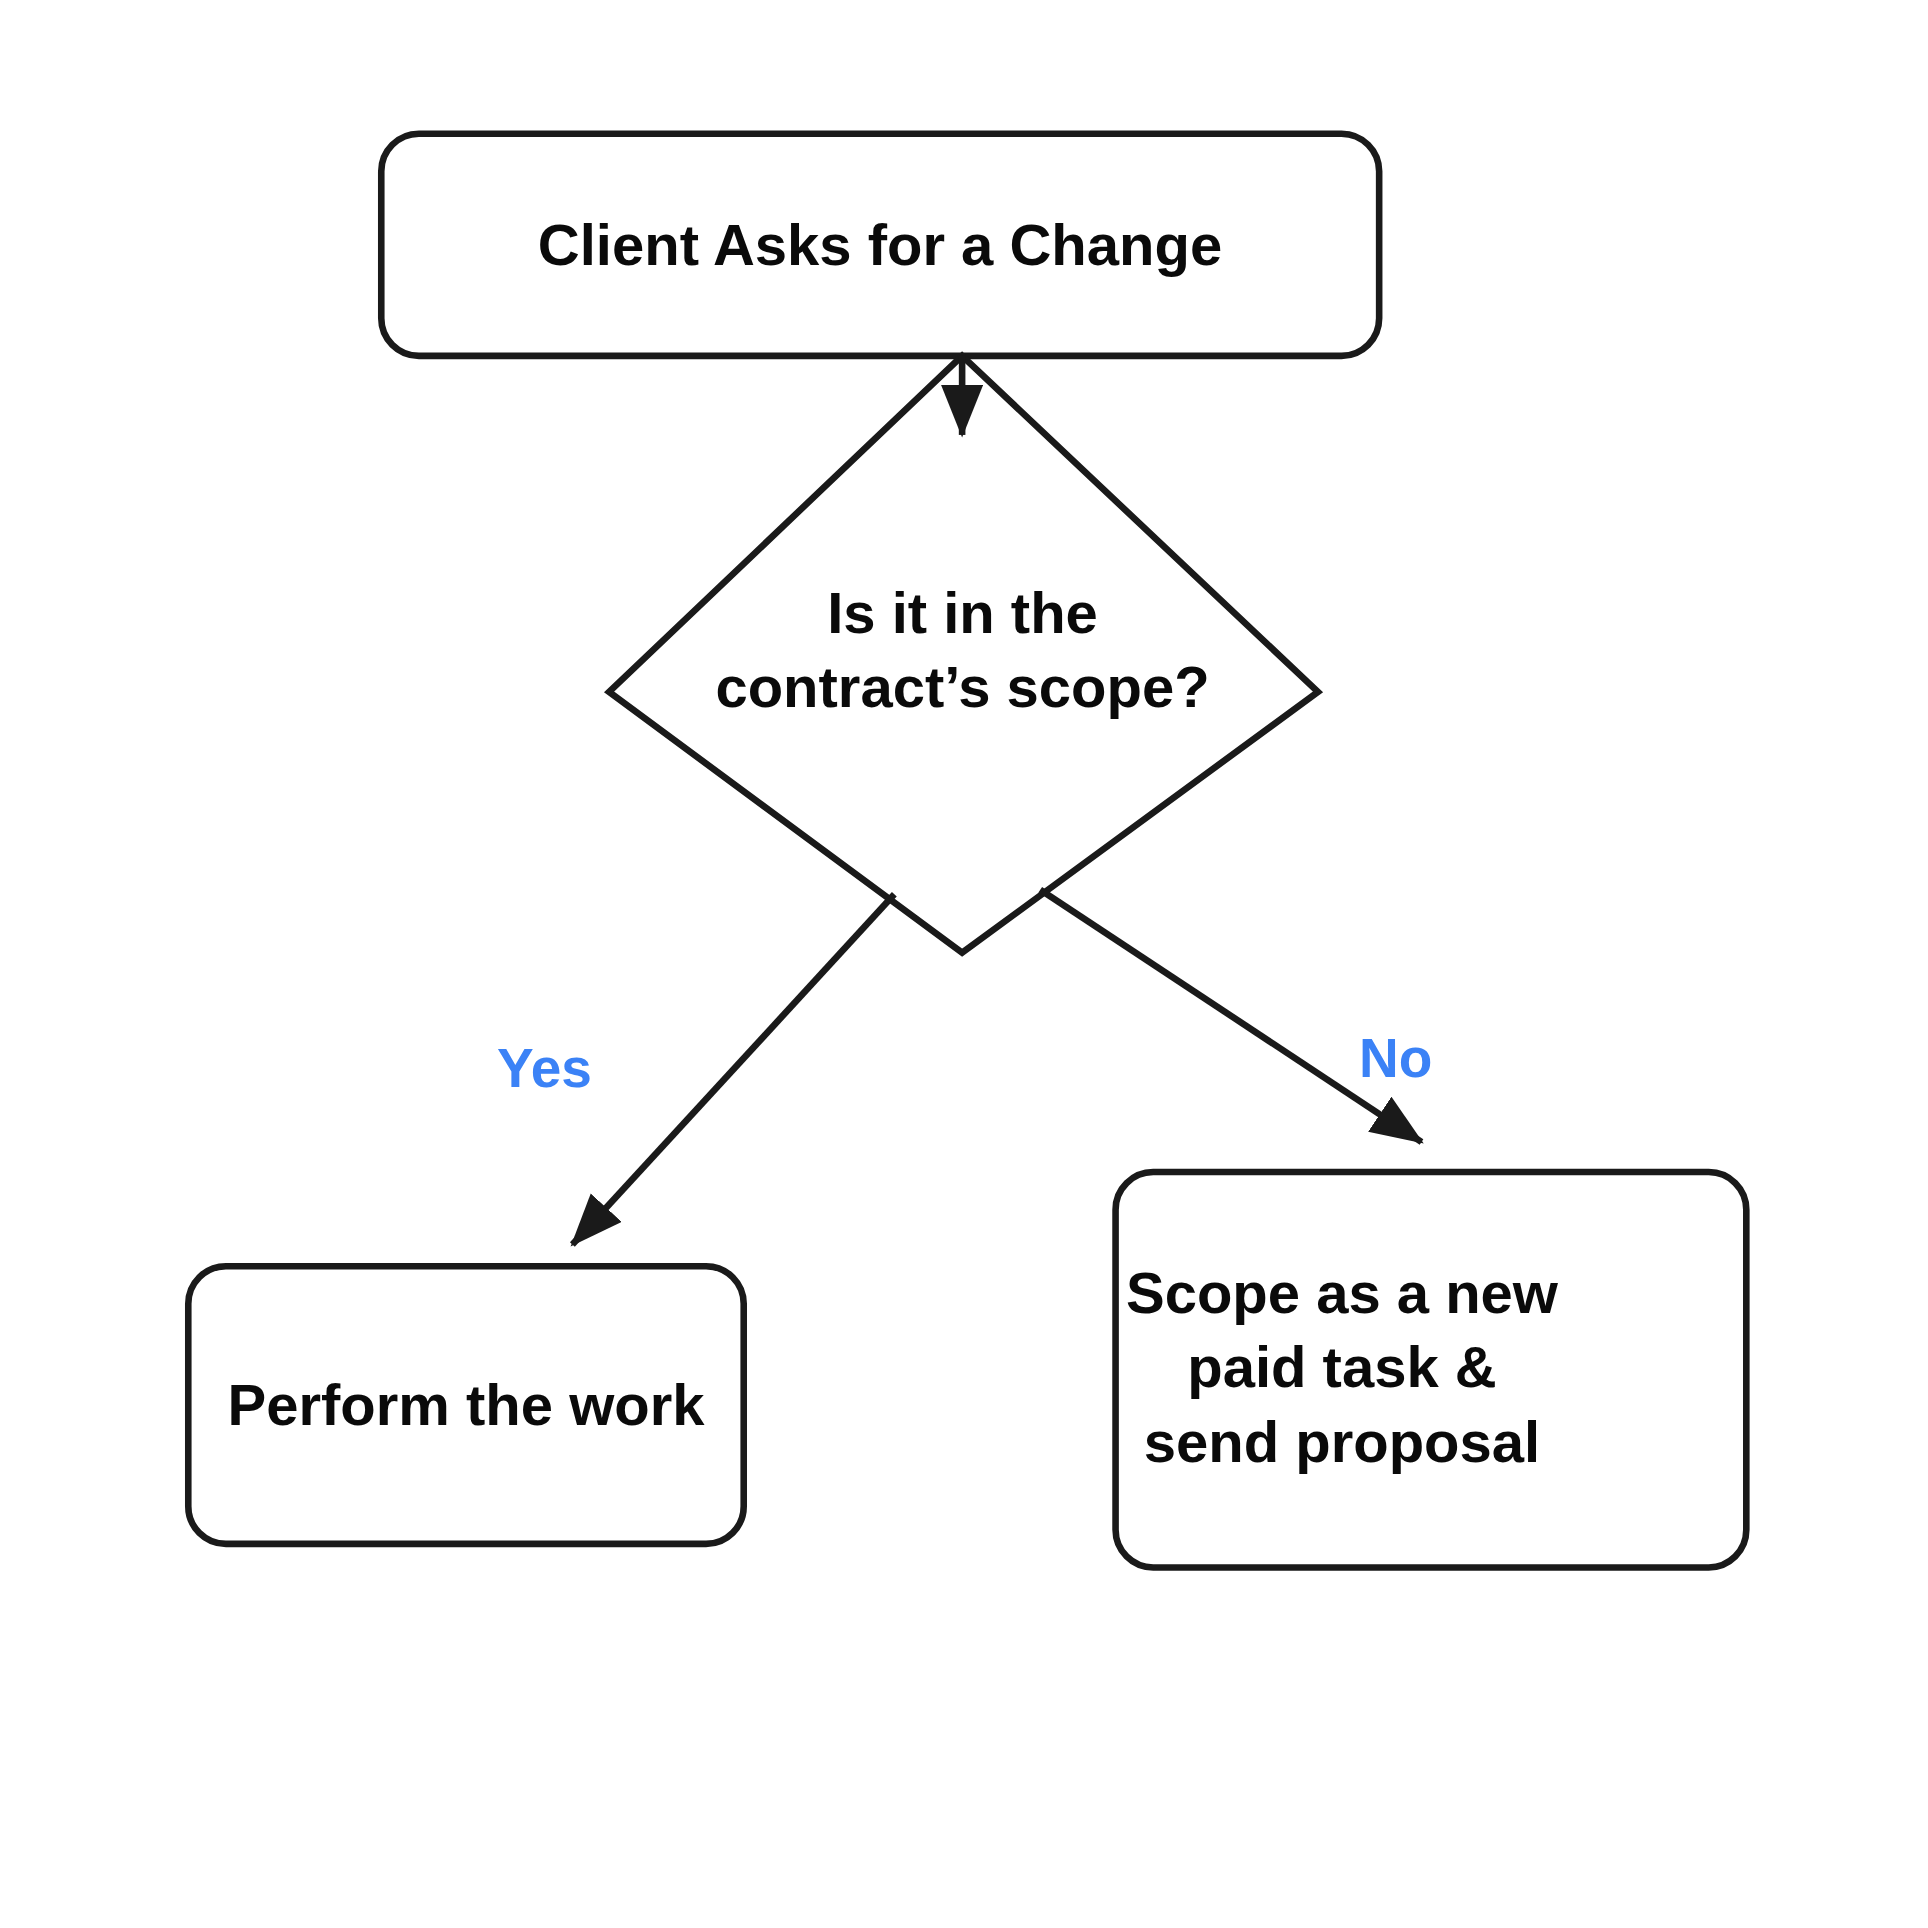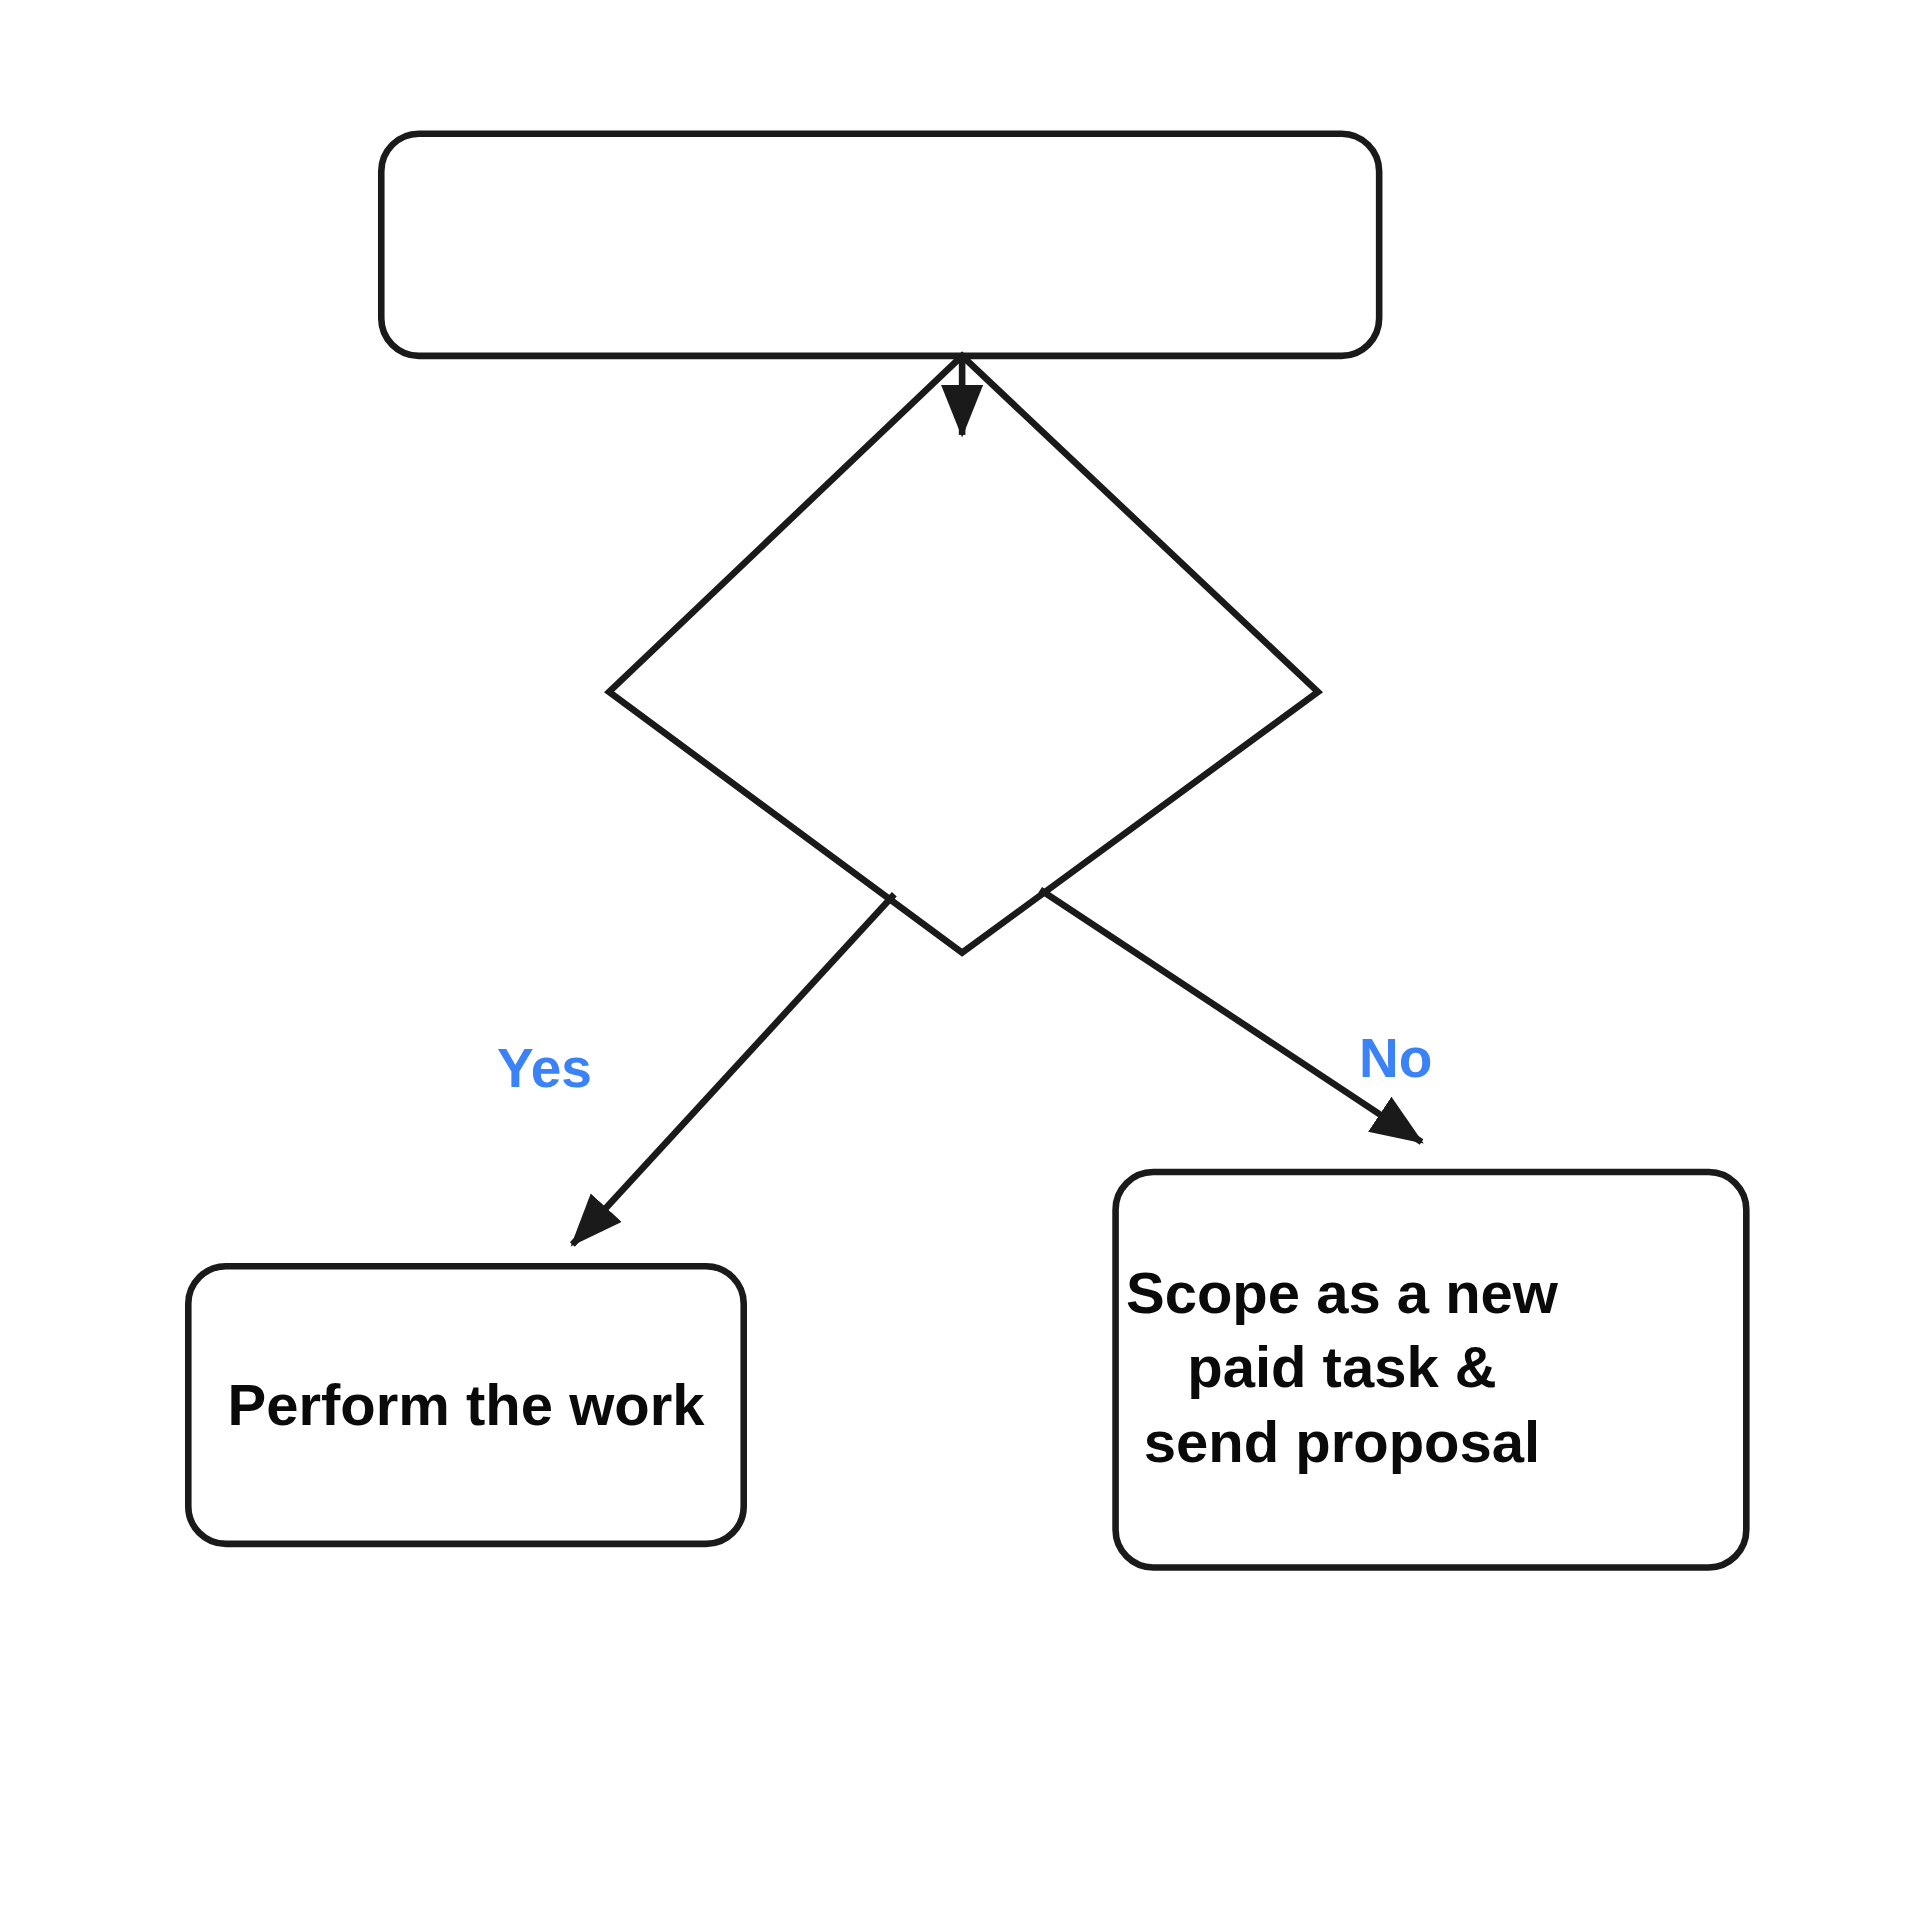--- a/index.html
+++ b/index.html
@@ -71,21 +71,24 @@
 
     <rect x="1185" y="1245" width="670" height="420" rx="40" ry="40" fill="#ffffff" stroke="#1a1a1a" stroke-width="7"></rect>
 
     <line x1="1022" y1="378" x2="1022" y2="462" stroke="#1a1a1a" stroke-width="7" marker-end="url(#arrowhead)"></line>
 
     <line x1="950" y1="950" x2="608" y2="1322" stroke="#1a1a1a" stroke-width="7" marker-end="url(#arrowhead)"></line>
 
     <line x1="1105" y1="945" x2="1510" y2="1213" stroke="#1a1a1a" stroke-width="7" marker-end="url(#arrowhead)"></line>
   </svg>
 
+  <div class="node-label" id="label-start">Client Asks for a Change</div>
 
+  <div class="node-label" id="label-decision">Is it in the
+contract’s scope?</div>
 
   <div class="node-label" id="label-scope">Scope as a new
 paid task &amp;
 send proposal</div>
 
   <div class="node-label" id="label-perform">Perform the work</div>
 
   <div class="edge-label" id="edge-label-yes">Yes</div>
 
   <div class="edge-label" id="edge-label-no">No</div>

